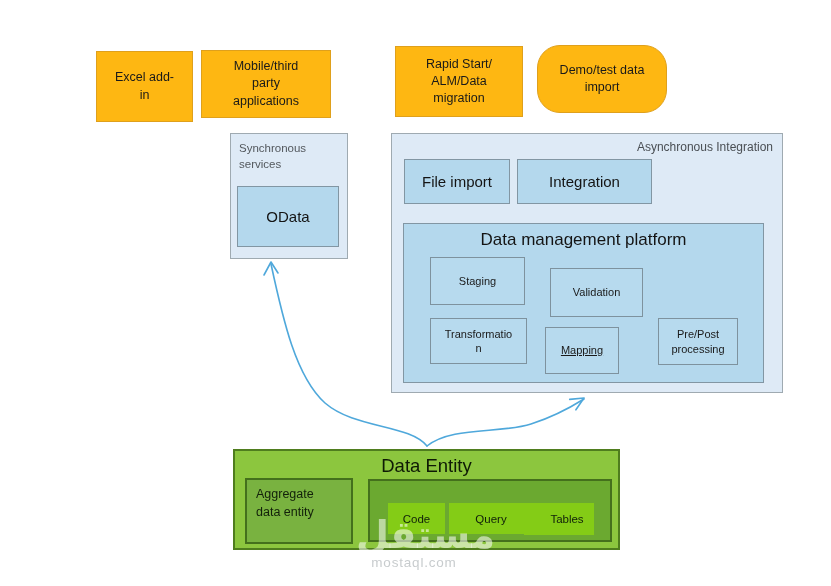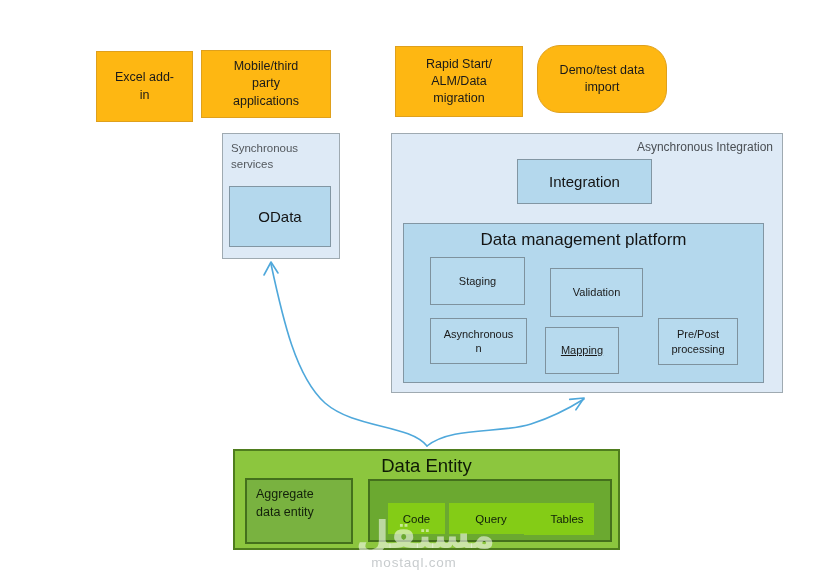--- a/index.html
+++ b/index.html
@@ -63,35 +63,36 @@
 in</div>
   <div class="abs obox" style="left:201px;top:50px;width:130px;height:68px;">Mobile/third
 party
 applications</div>
   <div class="abs obox" style="left:395px;top:46px;width:128px;height:71px;">Rapid Start/
 ALM/Data
 migration</div>
   <div class="abs obox" style="left:537px;top:45px;width:130px;height:68px;border-radius:23px;">Demo/test data
 import</div>
 
-  <div class="abs bluegroup" style="left:222px;top:133px;width:118px;height:126px;">
+  <div class="abs bluegroup" style="left:230px;top:133px;width:118px;height:126px;">
     <div class="abs group-label" style="left:8px;top:7px;width:100px;">Synchronous
 services</div>
     <div class="abs blueinner bigtext" style="left:6px;top:52px;width:102px;height:61px;">OData</div>
   </div>
 
   <div class="abs bluegroup" style="left:391px;top:133px;width:392px;height:260px;">
     <div class="abs async-label" style="right:9px;top:6px;width:220px;">Asynchronous Integration</div>
+    <div class="abs blueinner bigtext" style="left:12px;top:25px;width:106px;height:45px;">File import</div>
     <div class="abs blueinner bigtext" style="left:125px;top:25px;width:135px;height:45px;">Integration</div>
 
     <div class="abs blueinner" style="left:11px;top:89px;width:361px;height:160px;align-items:flex-start;">
       <div class="dmp-title" style="margin-top:6px;">Data management platform</div>
       <div class="abs dmp-sub" style="left:26px;top:33px;width:95px;height:48px;">Staging</div>
       <div class="abs dmp-sub" style="left:138px;top:44px;width:93px;height:49px;margin-left:8px;">Validation</div>
-      <div class="abs dmp-sub" style="left:26px;top:94px;width:97px;height:46px;">Asynchronous
+      <div class="abs dmp-sub" style="left:26px;top:94px;width:97px;height:46px;">Transformatio
 n</div>
       <div class="abs dmp-sub" style="left:141px;top:103px;width:74px;height:47px;text-decoration:underline;">Mapping</div>
       <div class="abs dmp-sub" style="left:254px;top:94px;width:80px;height:47px;">Pre/Post
 processing</div>
     </div>
   </div>
 
   <div class="abs green-outer" style="left:233px;top:449px;width:387px;height:101px;">
     <div class="abs entity-title" style="left:0;top:4px;">Data Entity</div>
     <div class="abs green-dark" style="left:10px;top:27px;width:108px;height:66px;">Aggregate

